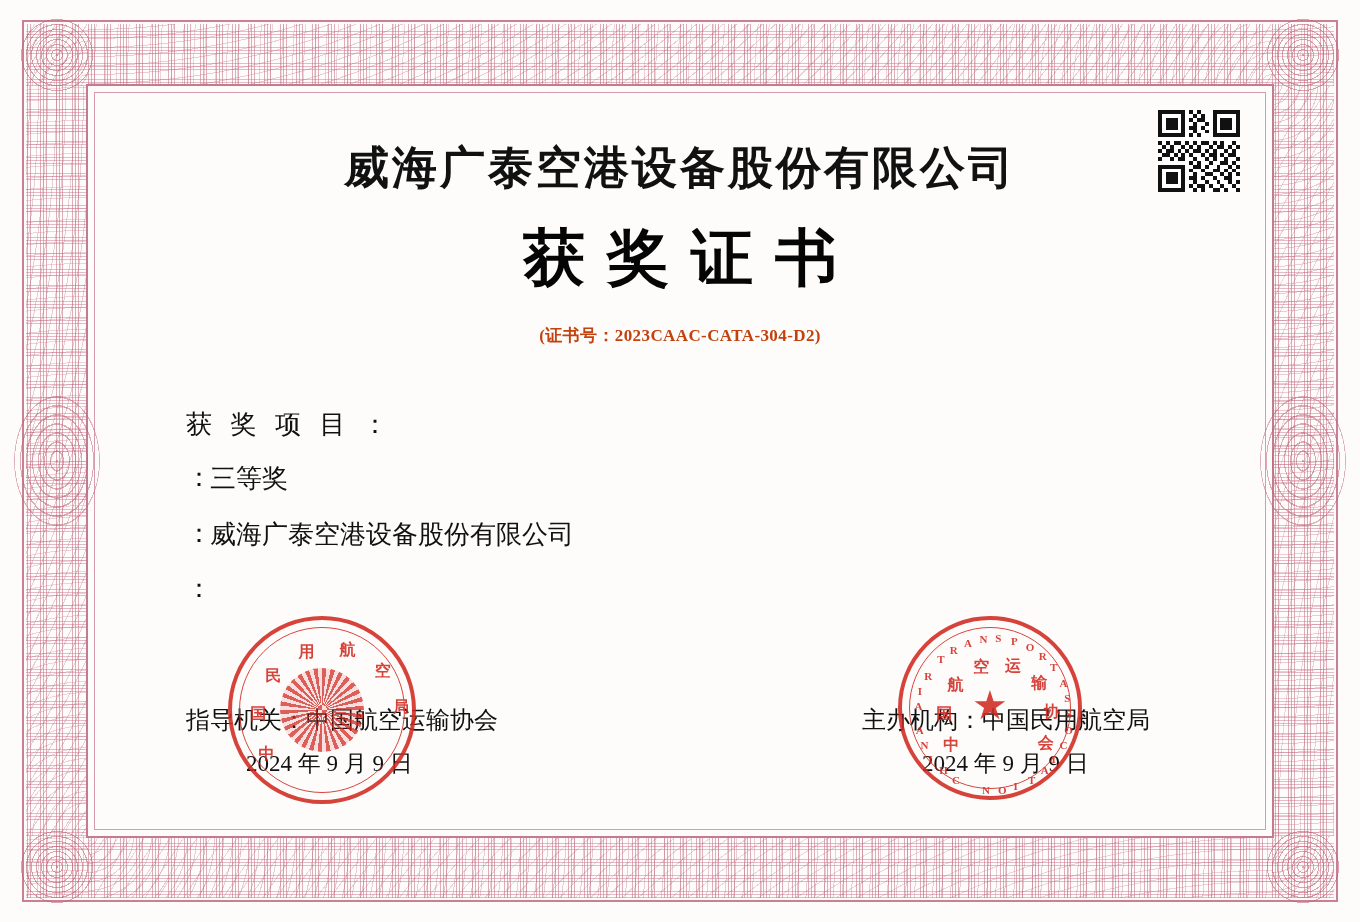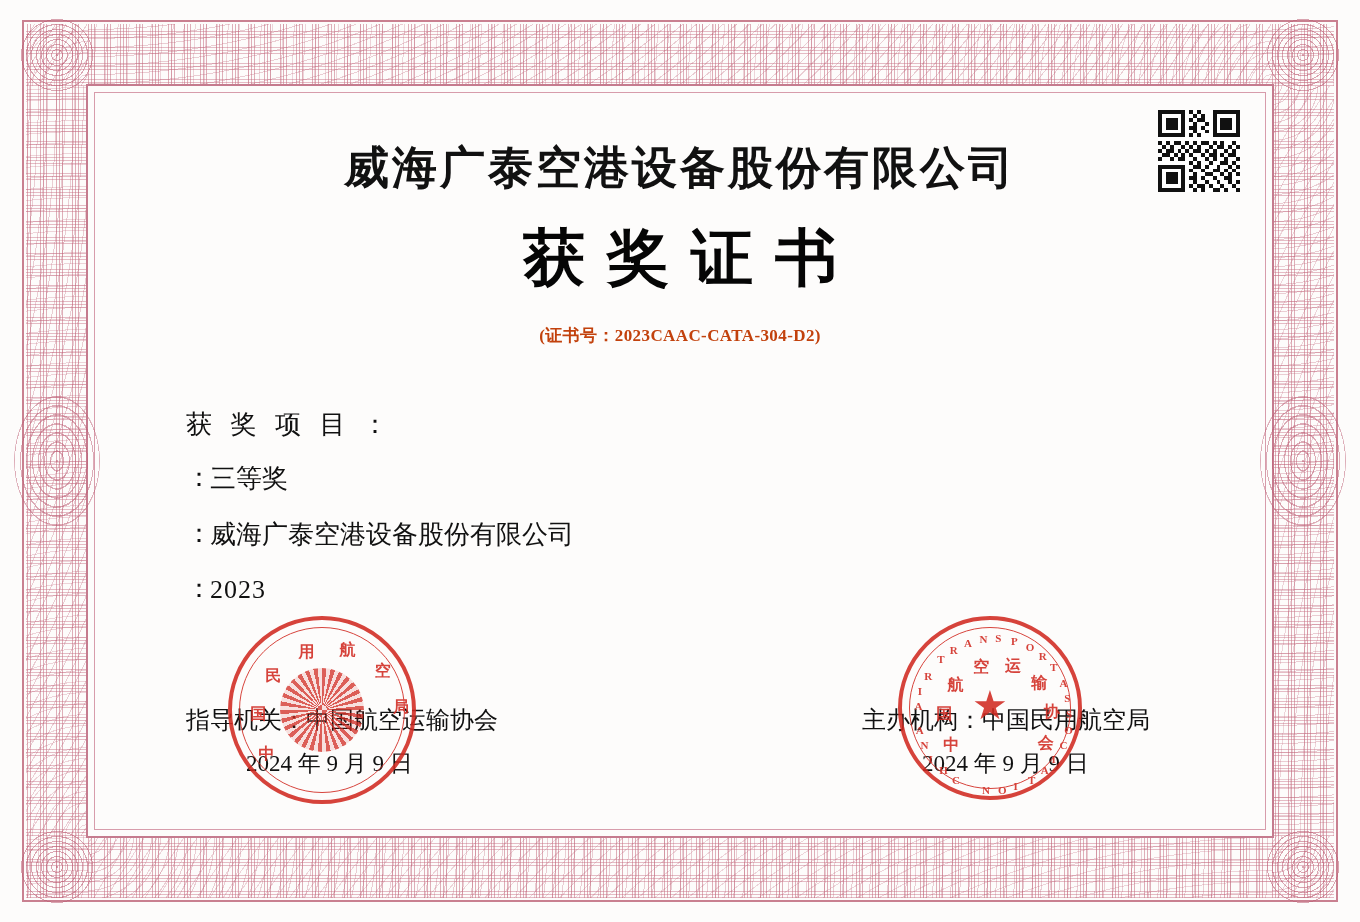--- a/index.html
+++ b/index.html
@@ -459,21 +459,20 @@
         <div class="field-value">三等奖</div>
       </div>
 
       <div class="field-row">
         <div class="field-colon">：</div>
         <div class="field-value">威海广泰空港设备股份有限公司</div>
       </div>
 
       <div class="field-row">
         <div class="field-colon">：</div>
-        <div class="field-value num">2023</div>
       </div>
 
     </div>
 
     <div class="signatures">
 
       <div class="sig-block left">
         <div class="seal seal-left">
           <div class="seal-inner-ring"></div>
           <div class="seal-emblem"></div>

